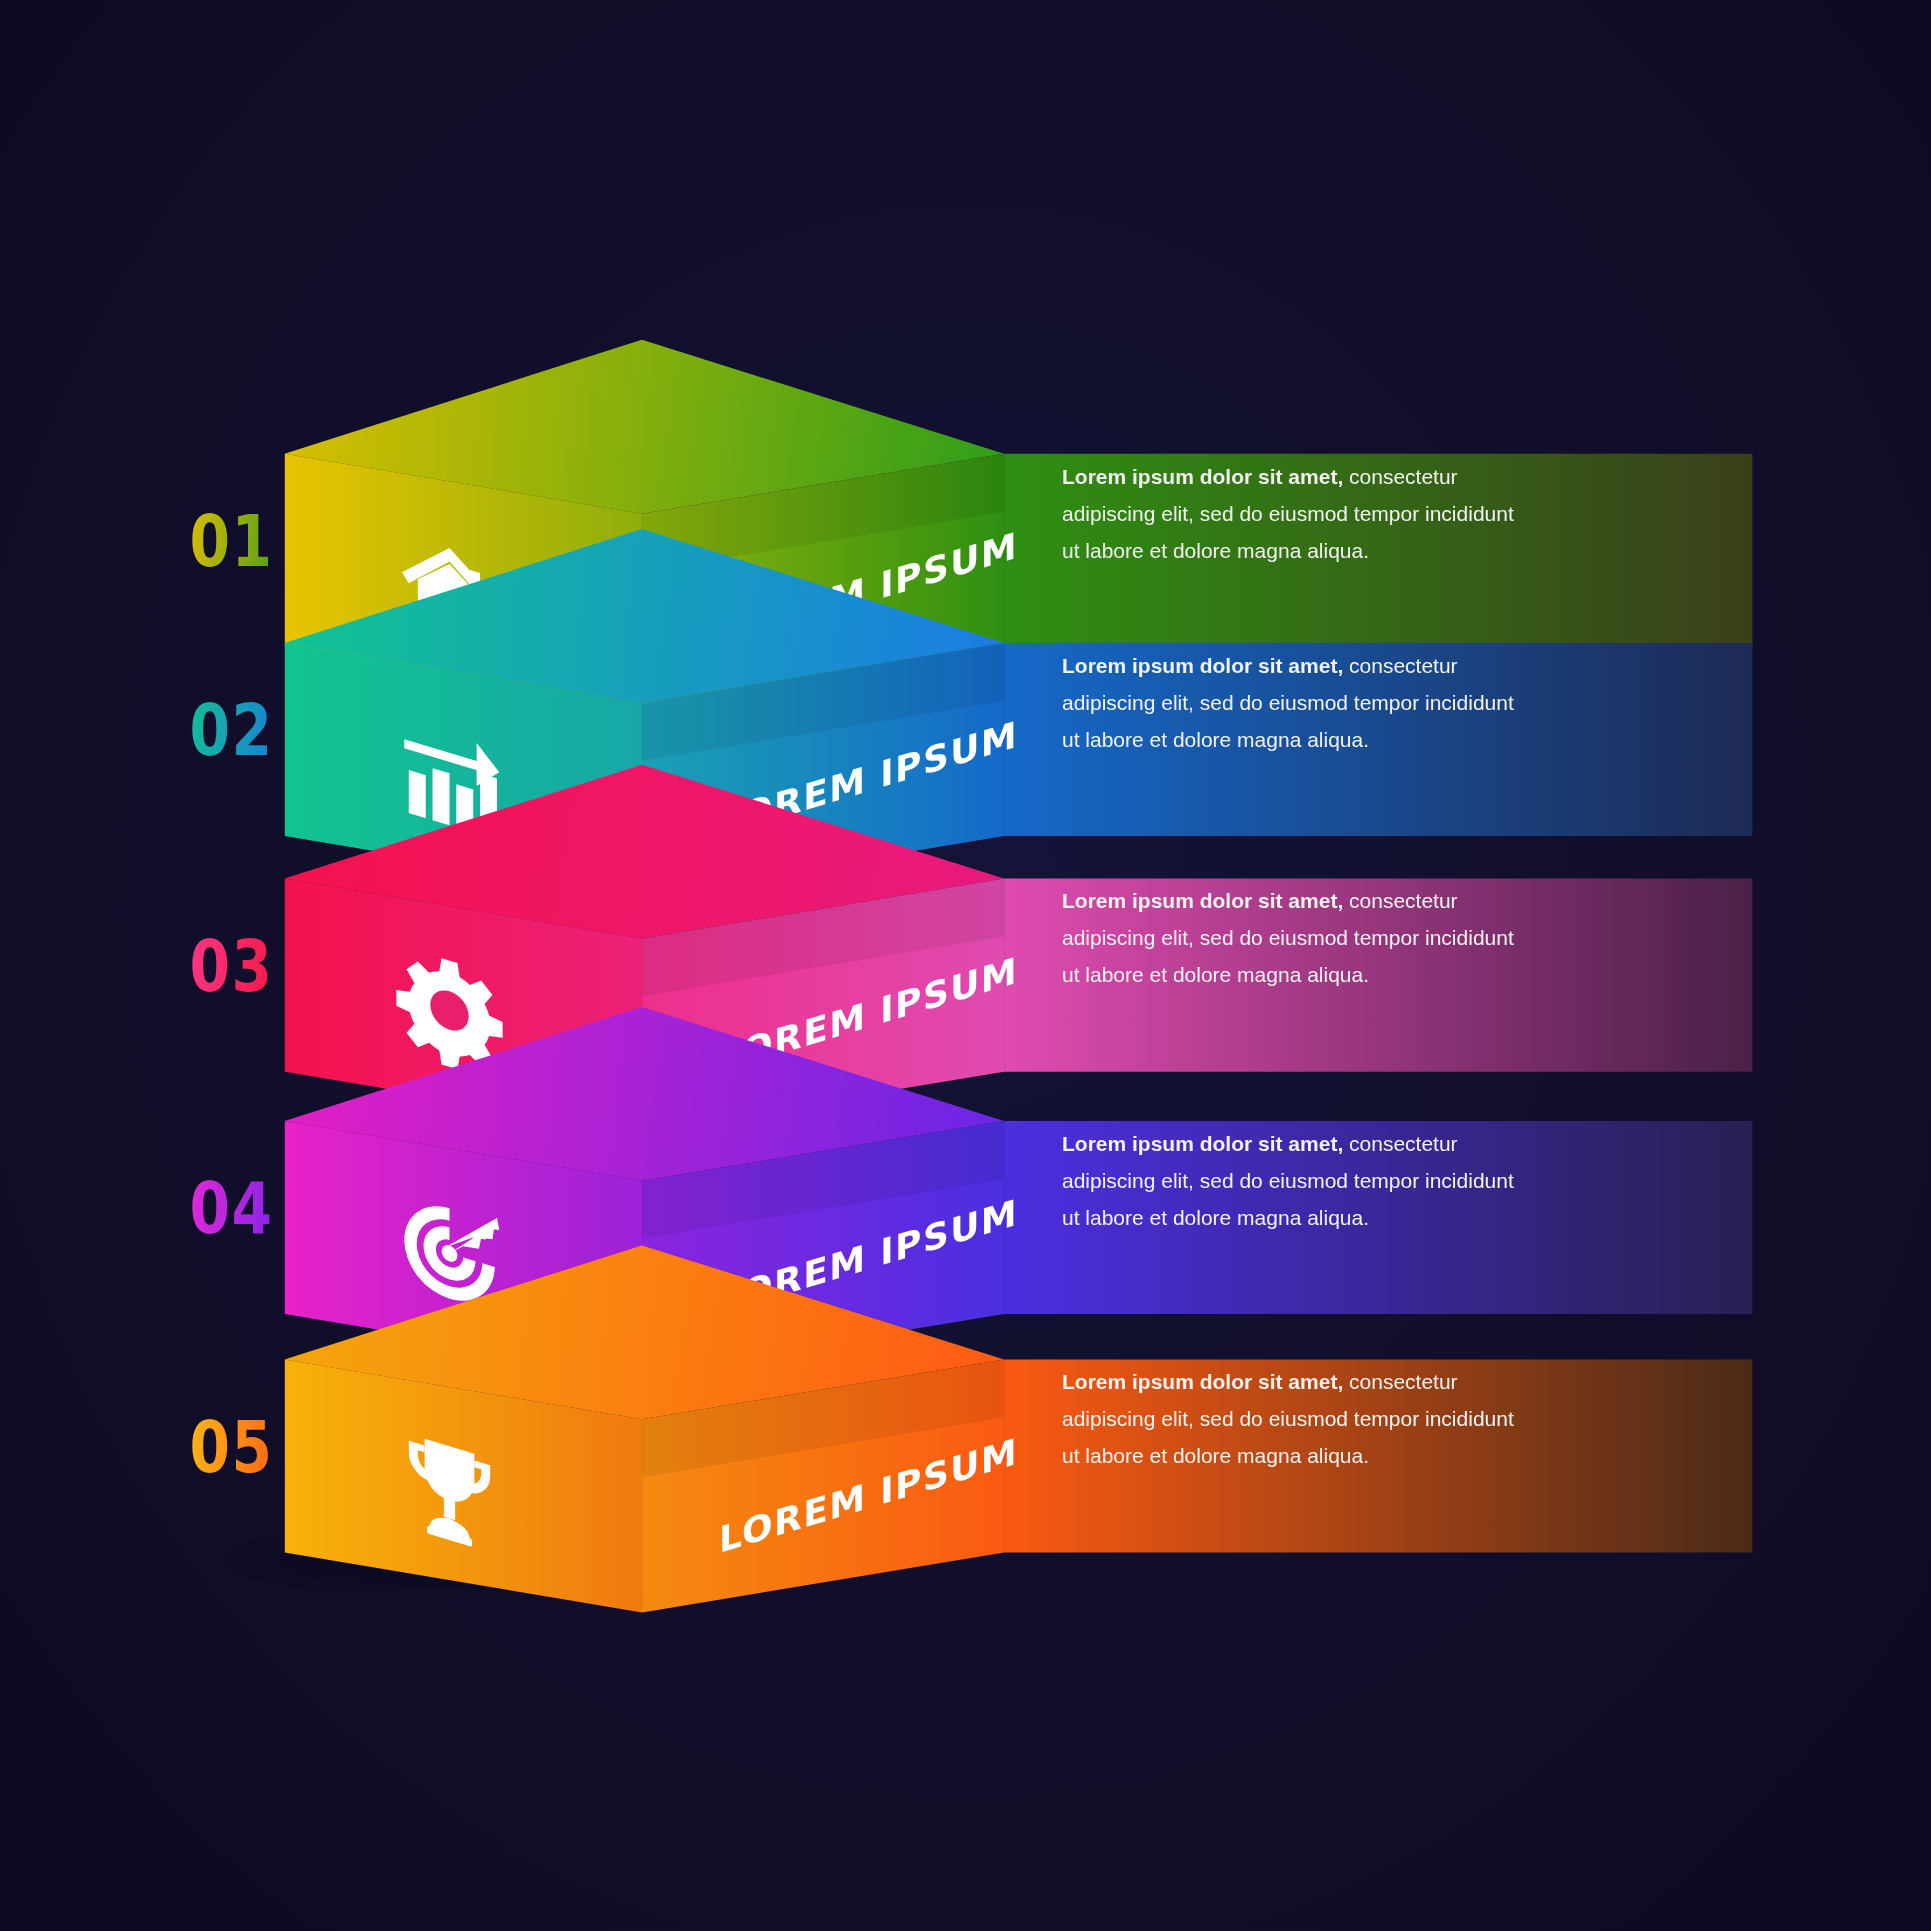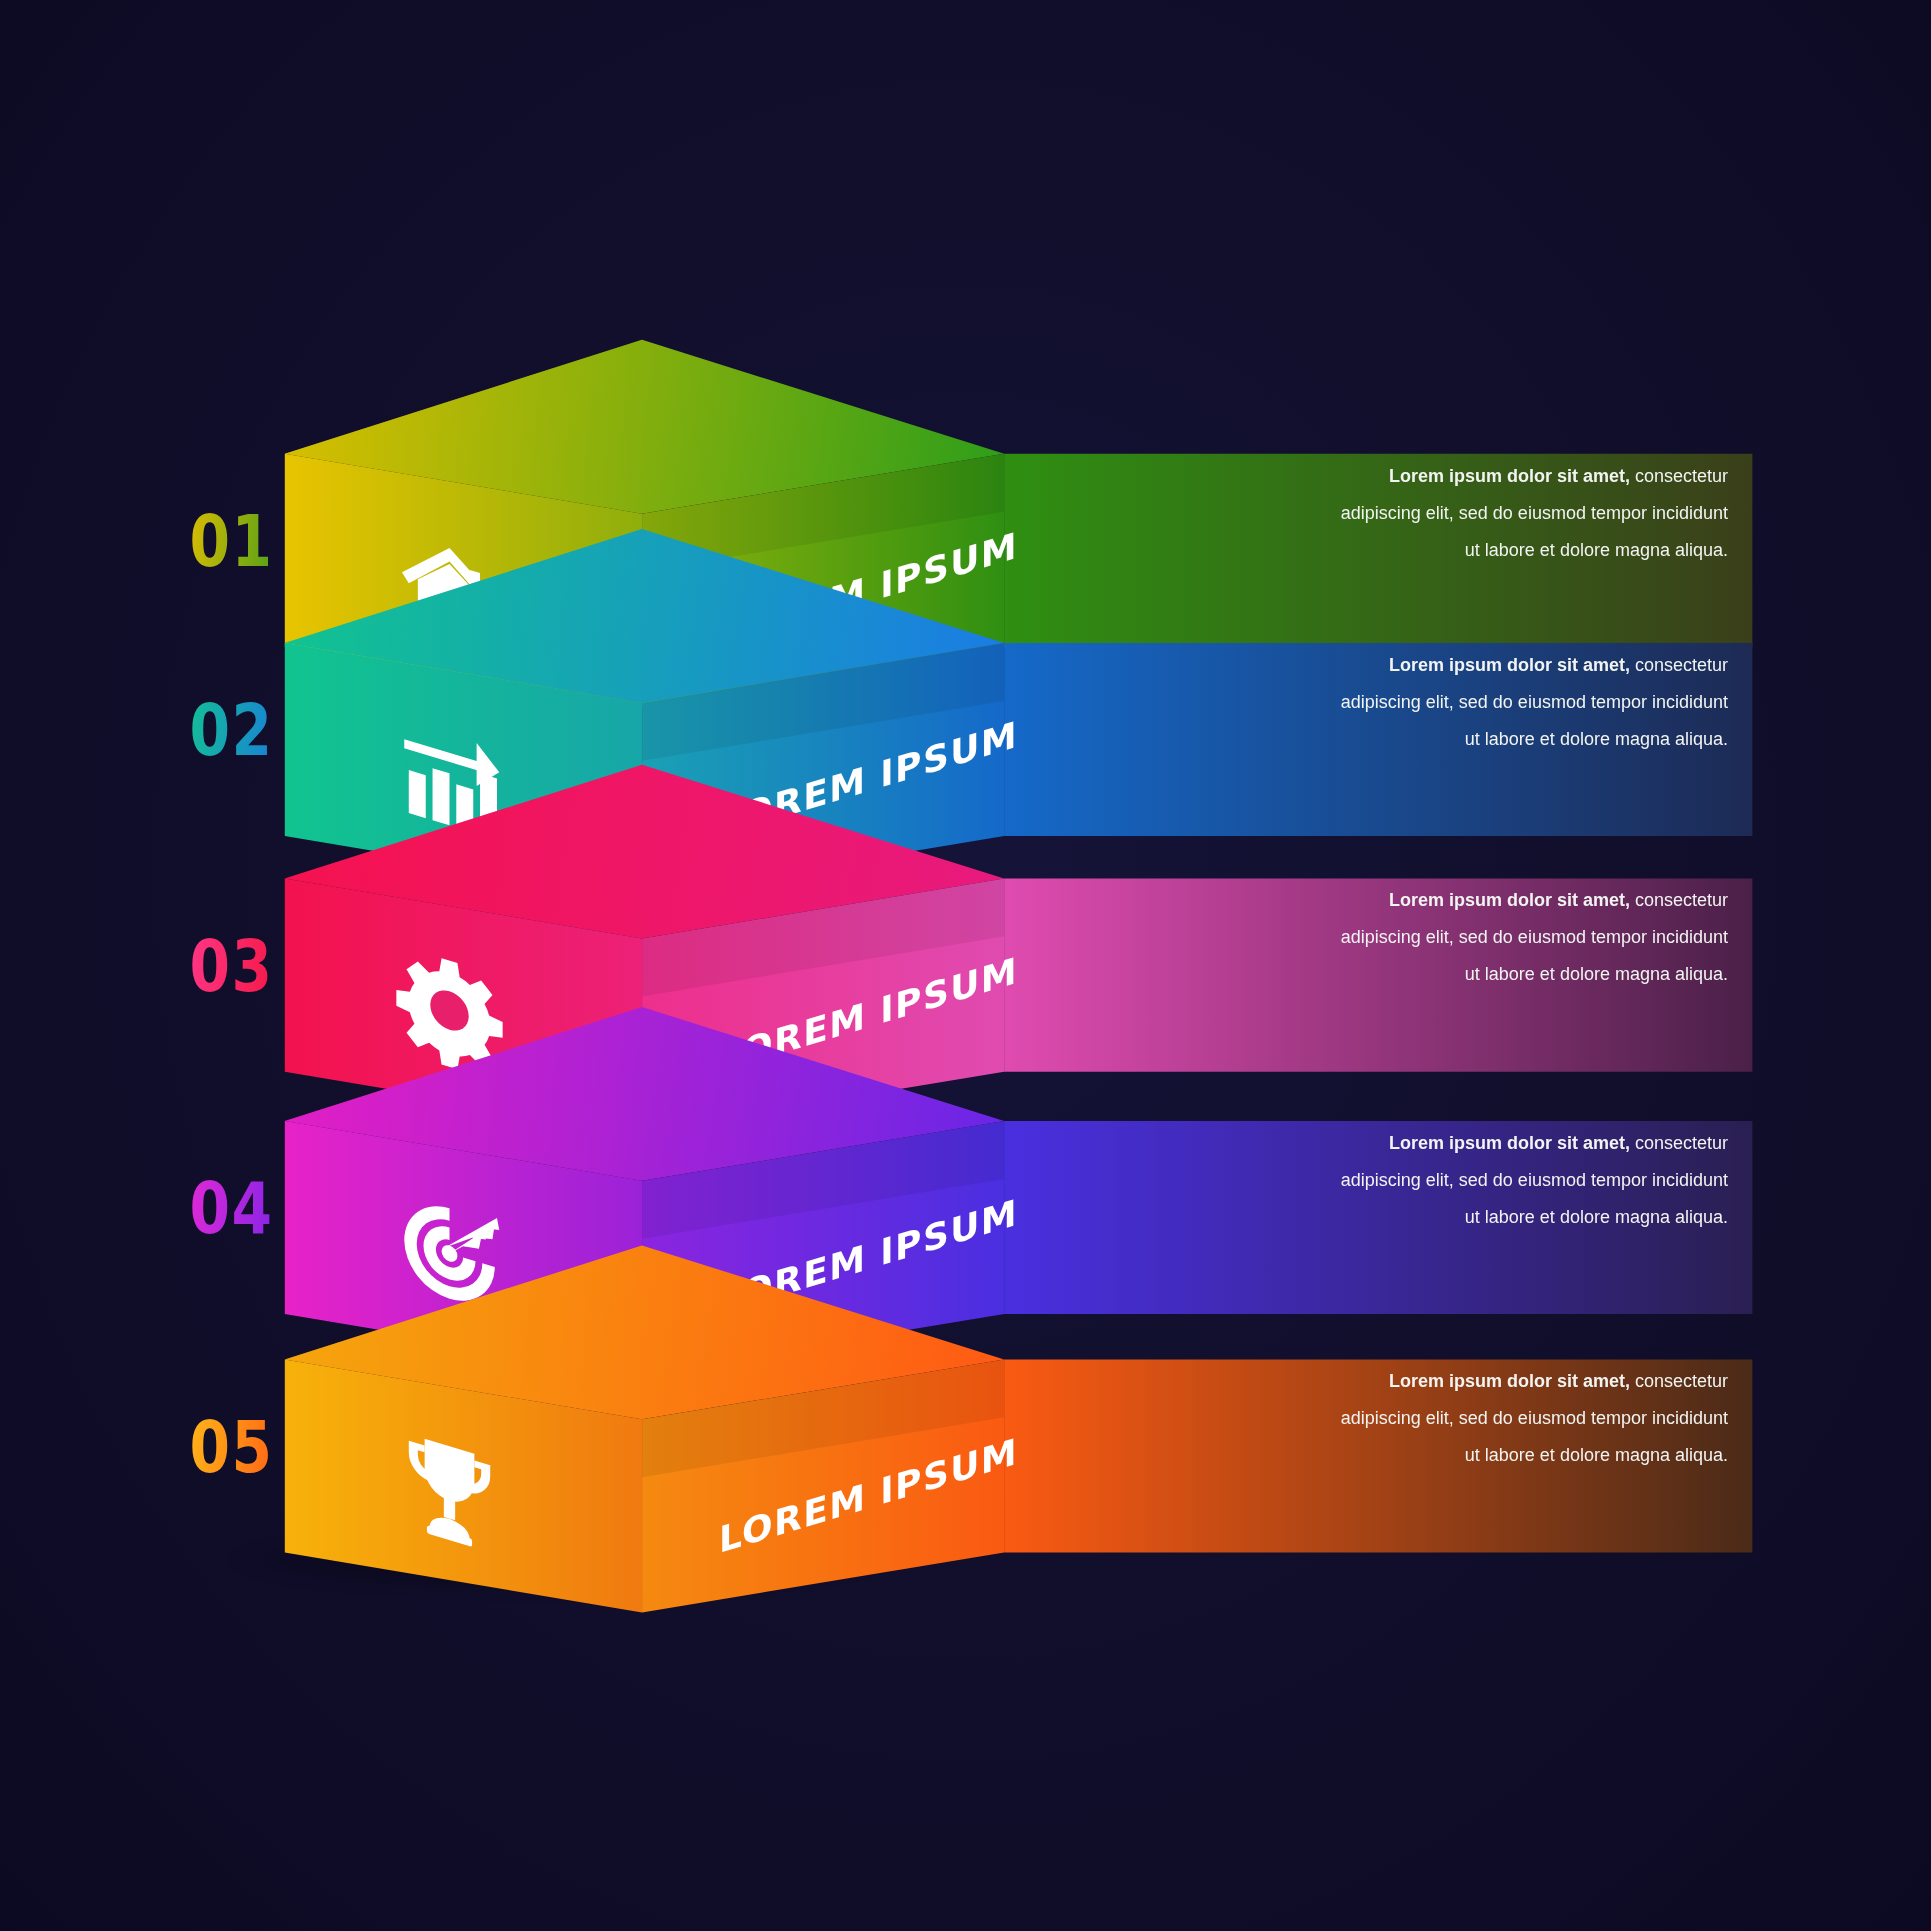--- a/index.html
+++ b/index.html
@@ -11,22 +11,22 @@
 
   
   .num{position:absolute;left:164px;width:135px;text-align:center;
        font-size:71px;font-weight:700;letter-spacing:1.9px;
        font-family:"DejaVu Sans", sans-serif;
        -webkit-background-clip:text;background-clip:text;color:transparent;
        -webkit-text-fill-color:transparent;
        transform:scaleX(.82);}
 
   
-  .desc{position:absolute;width:666px;text-align:right;
-        font-size:18px;line-height:37px;color:#f2f4f2;}
+  .desc{position:absolute;width:666px;text-align:left;
+        font-size:21px;line-height:37px;color:#f2f4f2;}
   .desc b{font-weight:700;}
   .desc .rest{font-weight:400;}
 
   
   .row{position:absolute;left:0;top:0;width:1931px;height:1931px;
        pointer-events:none;}
   .row svg{position:absolute;left:0;top:0;}
 
   .label3d{position:absolute;color:#ffffff;font-weight:700;
            font-family:"DejaVu Sans", sans-serif;

